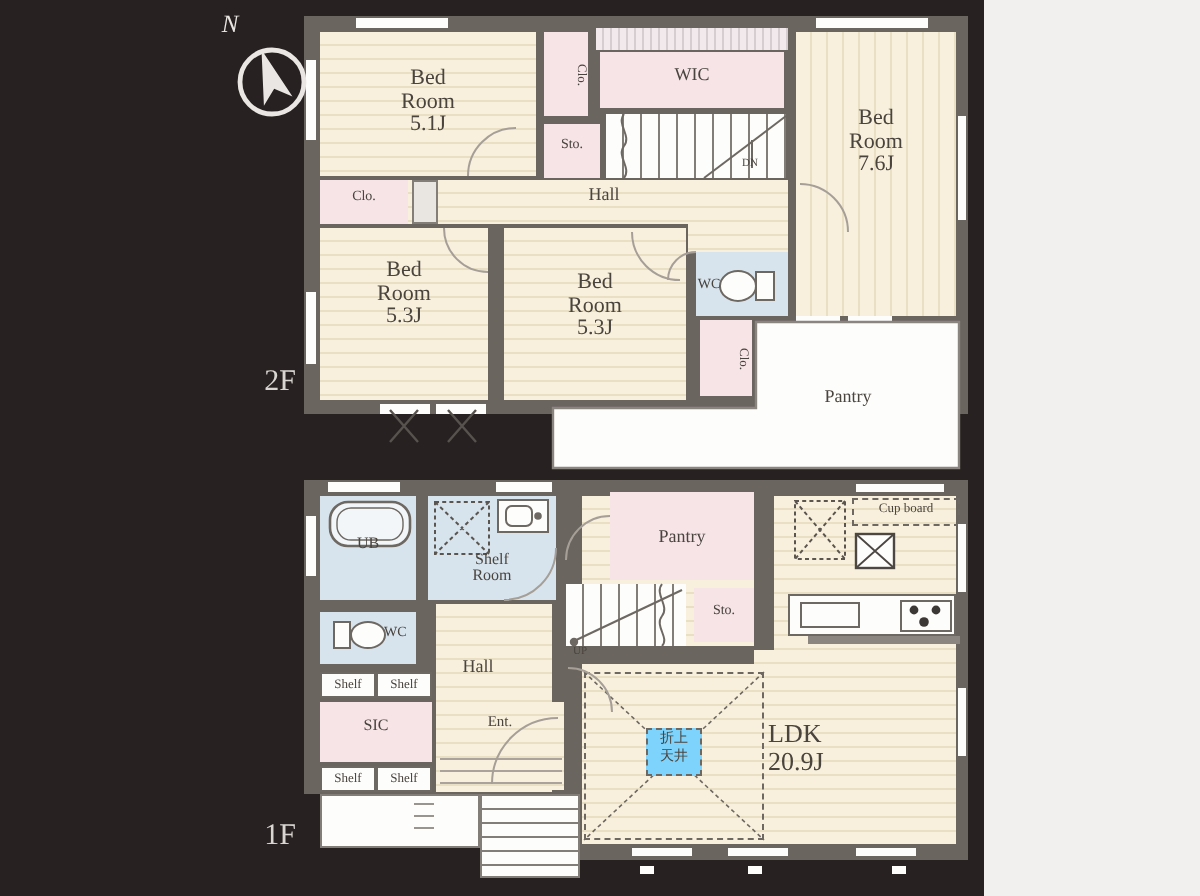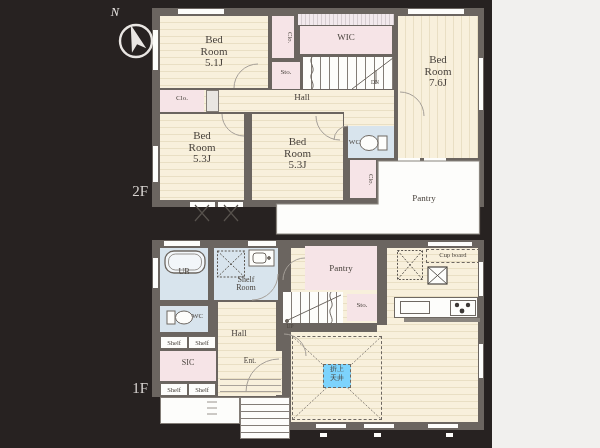--- a/index.html
+++ b/index.html
@@ -191,21 +191,21 @@
       <path d="M278,274 A26,26 0 0 1 252,300"></path>
       <path d="M305,258 A22,22 0 0 0 283,280"></path>
       <path d="M246,392 A33,33 0 0 1 279,359"></path>
       <path d="M306,356 A22,22 0 0 0 284,334"></path>
     </g>
   </svg>
 
   <div class="abs lbl z5" style="left:106px;top:6px;width:18px;font-size:12.5px;font-style:italic;color:#e9e6e3;">N</div>
 
   <div class="abs floor-tag z5" style="left:98px;top:183px;width:50px;">2F</div>
-  <div class="abs floor-tag z5" style="left:98px;top:380px;width:50px;">1F</div>
+  <div class="abs floor-tag z5" style="left:98px;top:410px;width:50px;">1F</div>
 
   <div class="abs lbl z5" style="left:168px;top:34px;width:92px;font-size:11px;">
     <div>Bed</div>
       <div>Room</div>
       <div>5.1J</div>
   </div>
   <div class="abs lbl vtext z5" style="left:273px;top:20px;width:20px;height:36px;font-size:6.5px;">Clo.</div>
   <div class="abs lbl z5" style="left:320px;top:33px;width:52px;font-size:9px;">WIC</div>
   <div class="abs lbl z5" style="left:272px;top:69px;width:28px;font-size:7px;">Sto.</div>
   <div class="abs lbl z5" style="left:366px;top:80px;width:18px;font-size:5.5px;">DN</div>
@@ -236,18 +236,22 @@
       <div>Room</div>
   </div>
   <div class="abs lbl z5" style="left:312px;top:264px;width:58px;font-size:9px;">Pantry</div>
   <div class="abs lbl z5" style="left:347px;top:302px;width:30px;font-size:7px;">Sto.</div>
   <div class="abs lbl z5" style="left:283px;top:324px;width:14px;font-size:5.5px;">UP</div>
   <div class="abs lbl z5" style="left:192px;top:313px;width:18px;font-size:7px;text-align:left;">WC</div>
   <div class="abs lbl z5" style="left:218px;top:329px;width:42px;font-size:9px;">Hall</div>
   <div class="abs lbl z5" style="left:166px;top:359px;width:44px;font-size:8px;text-align:center;">SIC</div>
   <div class="abs lbl z5" style="left:232px;top:357px;width:36px;font-size:7.5px;">Ent.</div>
   <div class="abs lbl z5" style="left:426px;top:252px;width:54px;font-size:6.5px;">Cup board</div>
+  <div class="abs lbl z5" style="left:384px;top:360px;width:60px;font-size:13px;text-align:left;line-height:1.1;">
+    <div>LDK</div>
+      <div>20.9J</div>
+  </div>
   <div class="abs lbl z6" style="left:323px;top:364px;width:28px;height:24px;font-size:7px;background:#7dd3fc;border:1px dashed #6e6862;line-height:1.3;">
     <div>折上</div>
       <div>天井</div>
   </div>
 
 </div>
 
 </body></html>

